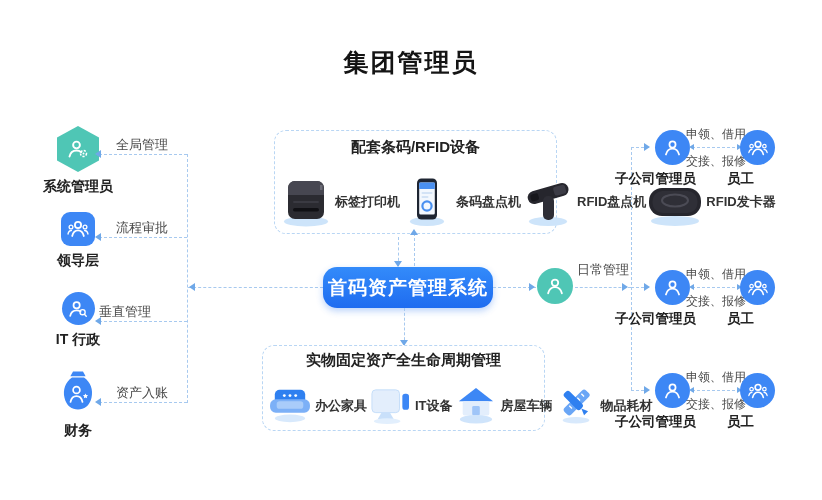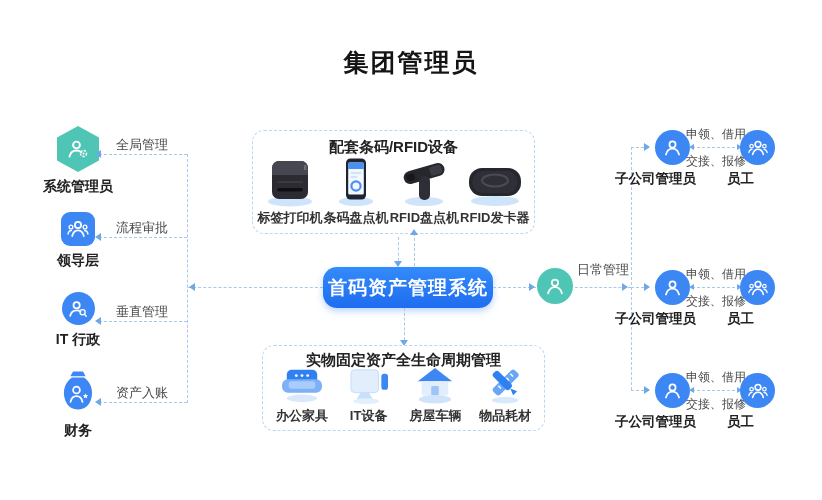--- a/index.html
+++ b/index.html
@@ -15,21 +15,21 @@
   .arr.right{border-width:4px 0 4px 6px;border-color:transparent transparent transparent #6fa8e8;}
   .arr.up   {border-width:0 4px 6px 4px;border-color:transparent transparent #6fa8e8 transparent;}
   .arr.down {border-width:6px 4px 0 4px;border-color:#6fa8e8 transparent transparent transparent;}
   .arr.sm.left {border-width:3px 5px 3px 0;}
   .arr.sm.right{border-width:3px 0 3px 5px;}
   
   .dashed-box{position:absolute;background:#fff;border:1.5px dashed #b9d6f4;border-radius:12px;}
   .box-title{position:absolute;left:0;right:0;top:7px;text-align:center;
              font-size:15px;font-weight:700;color:#222;}
   .items-row{position:absolute;left:4px;right:4px;bottom:6px;display:flex;justify-content:space-around;align-items:flex-end;}
-  .item{display:flex;flex-direction:column;align-items:center;gap:2px;}
+  .item{display:flex;flex-direction:row;align-items:center;gap:2px;}
   .item-label{font-size:13px;font-weight:600;color:#333;white-space:nowrap;}
   
   .center-box{position:absolute;left:323px;top:267px;width:170px;height:41px;border-radius:14px;
               background:linear-gradient(180deg,#338bfa,#1f6cf0);display:flex;align-items:center;justify-content:center;
               color:#fff;font-size:19px;font-weight:800;letter-spacing:1px;
               box-shadow:0 3px 7px rgba(31,108,240,.30);}
   
   .role{position:absolute;display:flex;flex-direction:column;align-items:center;gap:6px;width:100px;}
   .role-name{font-size:14px;font-weight:700;color:#222;white-space:nowrap;}
   .hexagon{width:42px;height:46px;background:#4fc6b5;display:flex;align-items:center;justify-content:center;
@@ -102,33 +102,33 @@
   </div>
 
   <div class="rlabel" style="left:97px;top:136px;width:90px;">全局管理</div>
   <div class="hline" style="left:99px;top:154px;width:88px;"></div>
   <div class="arr left" style="left:95px;top:150px;"></div>
 
   <div class="rlabel" style="left:97px;top:219px;width:90px;">流程审批</div>
   <div class="hline" style="left:99px;top:237px;width:88px;"></div>
   <div class="arr left" style="left:95px;top:233px;"></div>
 
-  <div class="rlabel" style="left:97px;top:303px;width:90px;">垂直管理</div>
+  <div class="rlabel" style="left:80px;top:303px;width:90px;">垂直管理</div>
   <div class="hline" style="left:99px;top:321px;width:88px;"></div>
   <div class="arr left" style="left:95px;top:317px;"></div>
 
   <div class="rlabel" style="left:97px;top:384px;width:90px;">资产入账</div>
   <div class="hline" style="left:99px;top:402px;width:88px;"></div>
   <div class="arr left" style="left:95px;top:398px;"></div>
 
   <div class="vline" style="left:187px;top:154px;height:249px;"></div>
   <div class="hline" style="left:188px;top:287px;width:135px;"></div>
   <div class="arr left" style="left:189px;top:283px;"></div>
 
-  <div class="dashed-box" style="left:252px;top:130px;width:281px;height:102px;">
+  <div class="dashed-box" style="left:274px;top:130px;width:281px;height:102px;">
     <div class="box-title">配套条码/RFID设备</div>
     <div class="items-row">
       <div class="item">
         <svg width="54" height="50" viewBox="0 0 54 50">
           <ellipse cx="27" cy="44.5" rx="22" ry="5" fill="#cde4fa"></ellipse>
           <rect x="9" y="4" width="36" height="38" rx="7" fill="#2b2b31"></rect>
           <path d="M9 18v-7a7 7 0 0 1 7-7h22a7 7 0 0 1 7 7v7z" fill="#474751"></path>
           <rect x="14" y="24" width="26" height="2" rx="1" fill="#3a3a42"></rect>
           <rect x="14" y="31" width="26" height="3.6" rx="1.8" fill="#101014"></rect>
           <rect x="41" y="8" width="2.5" height="5" fill="#6b6b75"></rect>

